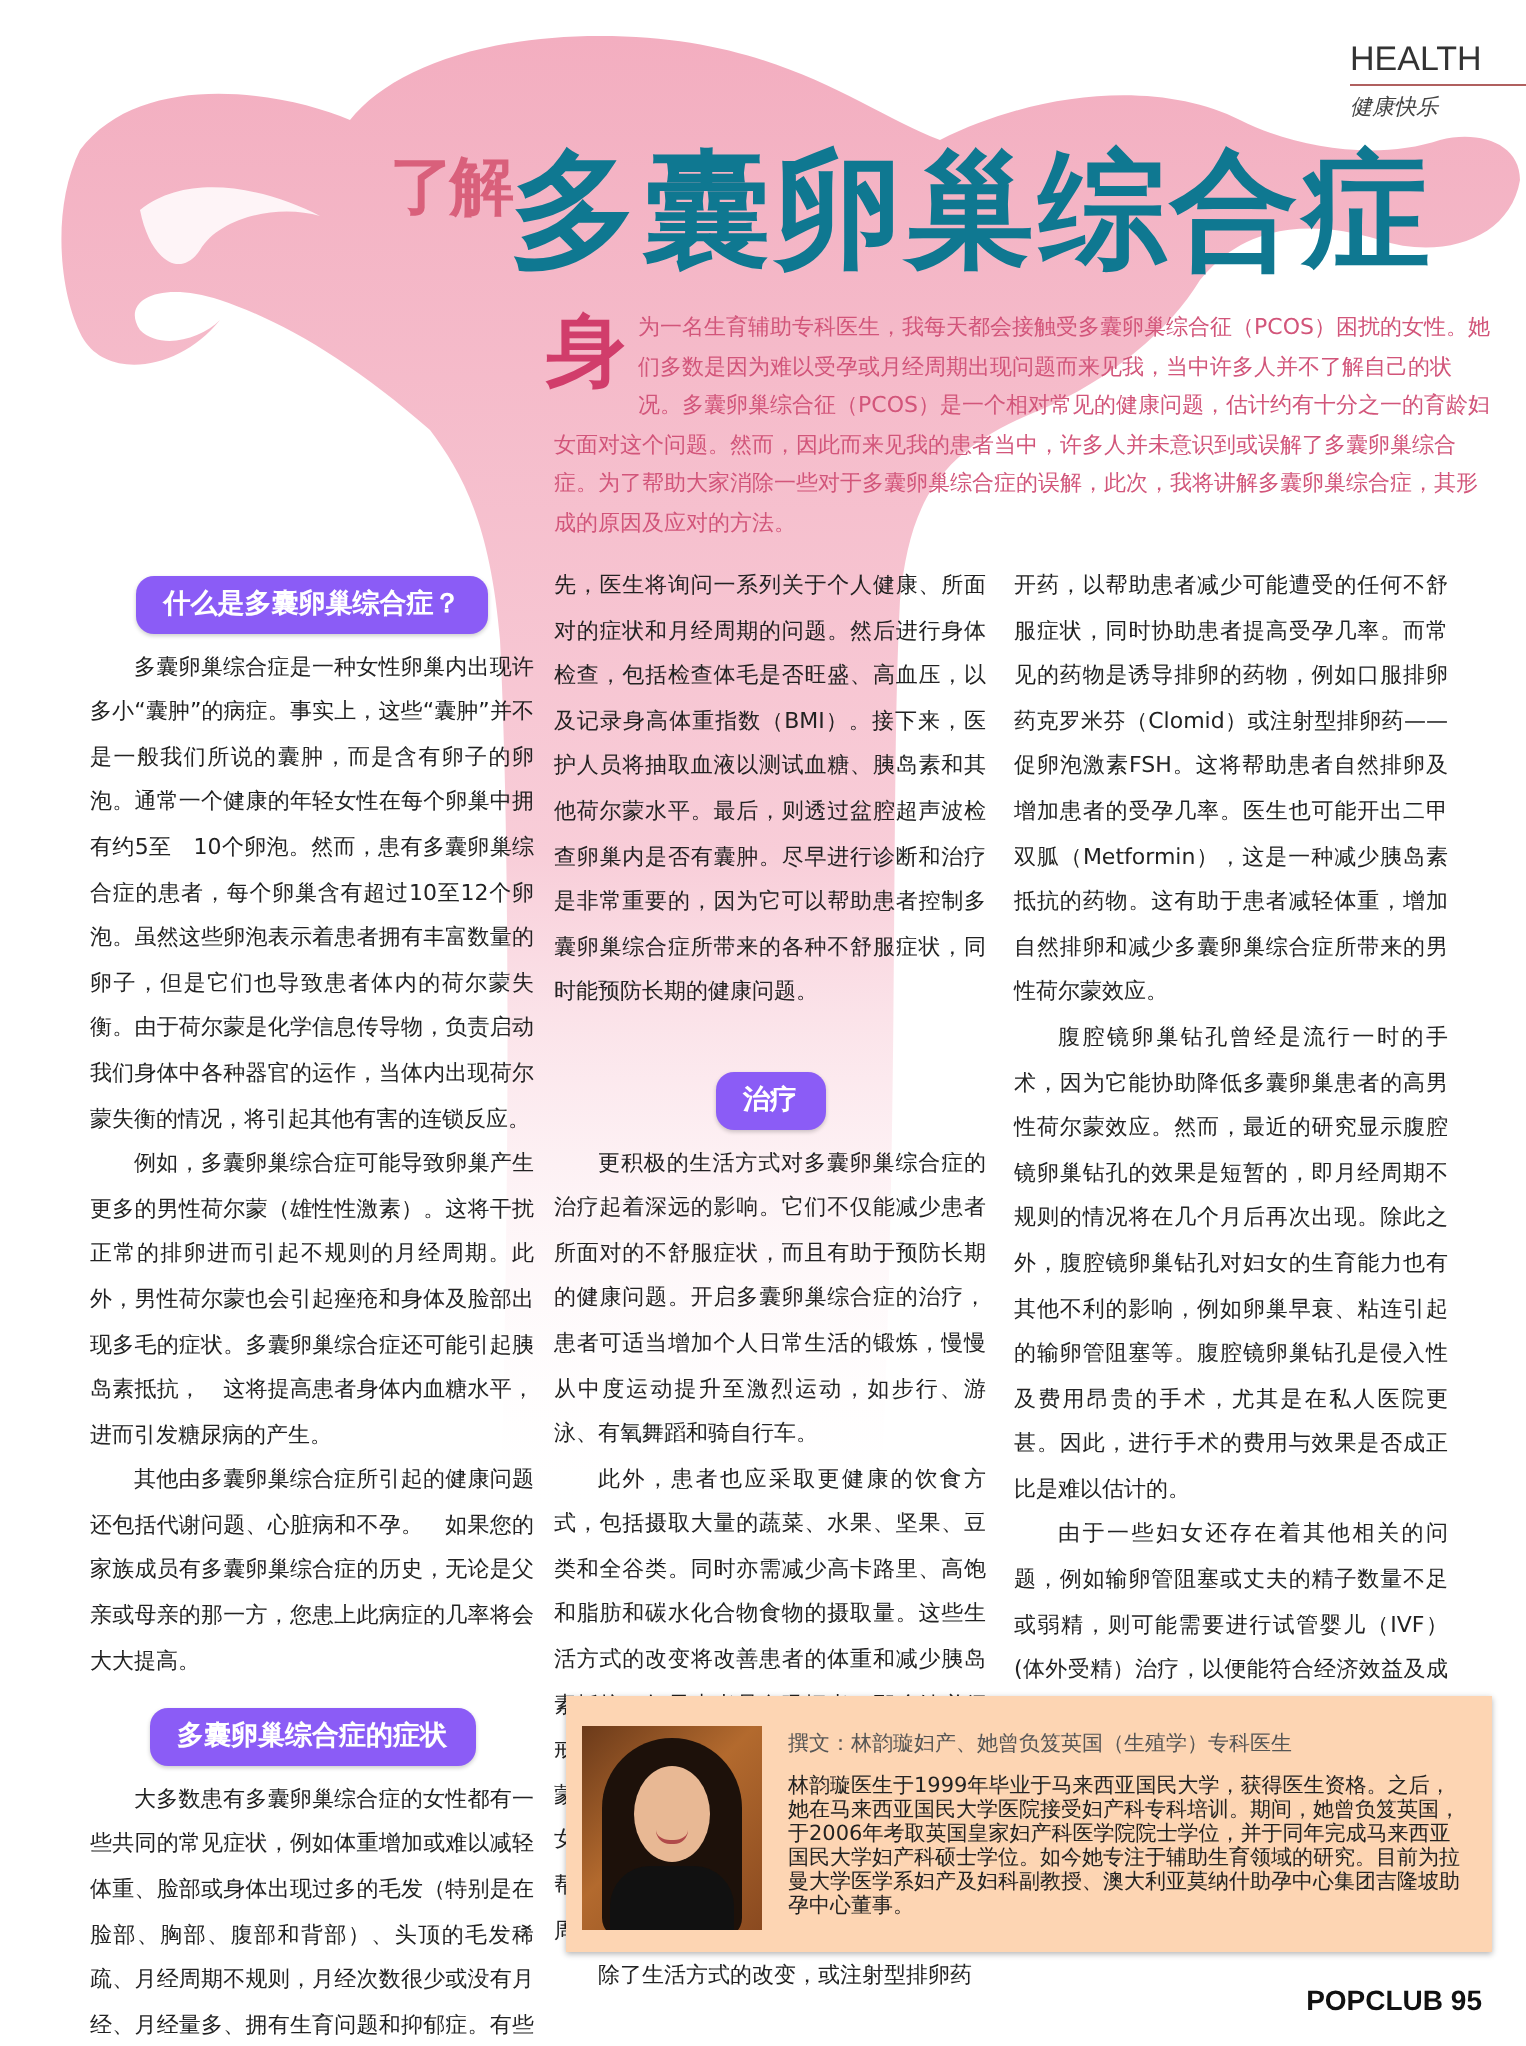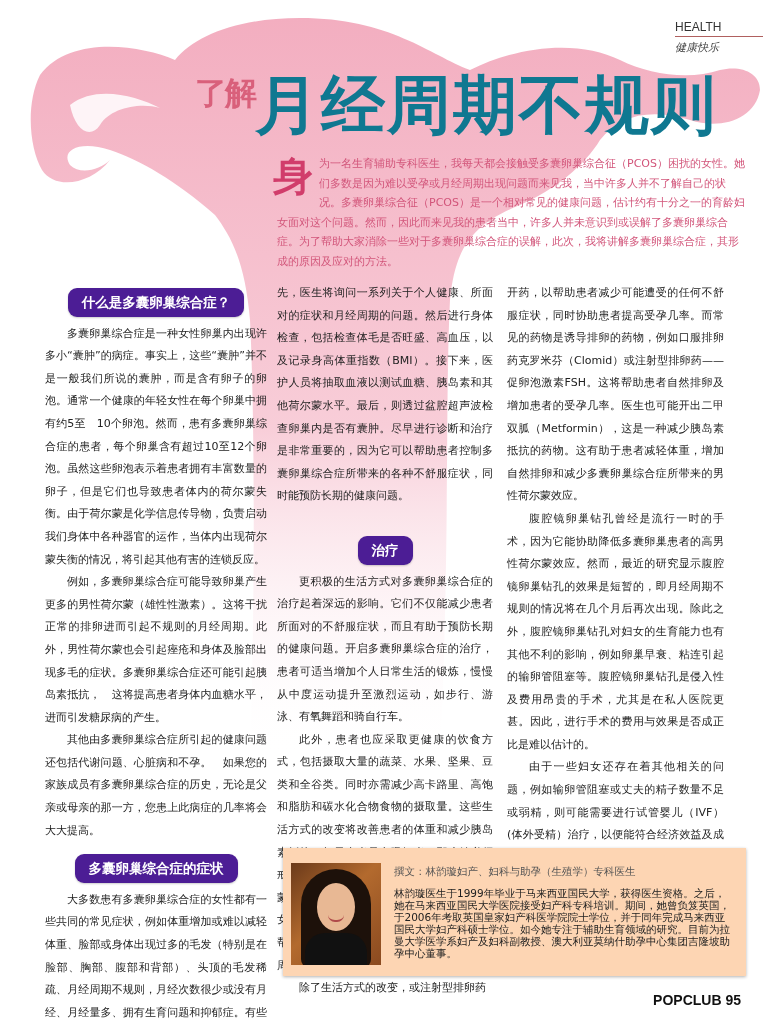--- a/index.html
+++ b/index.html
@@ -4,38 +4,38 @@
 <style>
   html, body { margin:0; padding:0; }
   body {
     width:763px; height:1023px; position:relative; overflow:hidden;
     background:#ffffff;
     font-family:"DejaVu Sans","Liberation Sans",sans-serif;
     color:#222;
   }
   .bg-shape { position:absolute; left:0; top:0; width:763px; height:760px; z-index:0; }
   .masthead { position:absolute; left:675px; top:20px; width:88px; z-index:3; }
-  .masthead .en { font-family:"Liberation Sans",sans-serif; font-size:12px; color:#333; padding-bottom:2px; border-bottom:1px solid #b0605f; }
+  .masthead .en { font-family:"Liberation Sans",sans-serif; font-size:17px; color:#333; padding-bottom:2px; border-bottom:1px solid #b0605f; }
   .masthead .zh { font-size:11px; color:#444; margin-top:3px;font-style:italic; }
 
   .title { position:absolute; left:195px; top:62px; z-index:3; white-space:nowrap; }
   .title .pre { font-family:"DejaVu Serif",serif; font-weight:bold; font-size:32px; color:#d9607b; vertical-align:top; position:relative; top:10px; letter-spacing:-2px;margin-top:38px; }
   .title .main { font-family:"DejaVu Serif",serif; font-weight:bold; font-size:64px; color:#0f7891; letter-spacing:2px; }
 
   .intro { position:absolute; left:277px; top:154px; width:470px; z-index:3; font-size:11px; line-height:19.5px; color:#d2557a; }
   .intro .dropcap { float:left; font-family:"DejaVu Serif",serif; font-weight:bold; font-size:40px; line-height:40px; color:#d13d6b; margin:2px 6px 0 -4px; }
 
   .col { position:absolute; top:282px; font-size:11px; line-height:22.6px; color:#222; z-index:3; text-align:justify; }
   .col p { margin:0; text-indent:2em; }
   .col p.cont { text-indent:0; }
   .col1 { left:45px; width:222px; }
   .col2 { left:277px; width:216px; }
   .col3 { left:507px; width:217px; }
 
-  .heading { display:block; margin:6px auto 6px; text-align:center; background:#4c1d95; color:#fff; font-weight:bold; font-size:13.5px; border-radius:9px; padding:3px 14px; width:max-content; box-shadow:0 1px 2px rgba(0,0,0,0.2); }
+  .heading { display:block; margin:6px auto 6px; text-align:center; background:#8b5cf6; color:#fff; font-weight:bold; font-size:13.5px; border-radius:9px; padding:3px 14px; width:max-content; box-shadow:0 1px 2px rgba(0,0,0,0.2); }
 
   .author-box { position:absolute; left:283px; top:848px; width:463px; height:128px; background:#fdd5b3; z-index:3; box-shadow:0 1px 3px rgba(0,0,0,0.3); }
   .author-photo { position:absolute; left:8px; top:15px; width:90px; height:102px; background:linear-gradient(135deg,#6b3a1a 0%,#b36a2e 45%,#8a4a20 100%); overflow:hidden; }
   .author-photo .hair { position:absolute; left:10px; top:6px; width:70px; height:100px; background:#1d110a; border-radius:35px 35px 10px 10px; }
   .author-photo .face { position:absolute; left:26px; top:20px; width:38px; height:48px; background:#e8b894; border-radius:50%; }
   .author-photo .smile { position:absolute; left:37px; top:52px; width:16px; height:5px; border-bottom:2px solid #b04a4a; border-radius:0 0 8px 8px; }
   .author-photo .body { position:absolute; left:14px; top:70px; width:62px; height:40px; background:#111; border-radius:20px 20px 0 0; }
   .author-byline { position:absolute; left:111px; top:17px; font-size:10.5px; color:#555; }
   .author-bio { position:absolute; left:111px; top:39px; width:340px; font-size:10.5px; line-height:12px; color:#222; }
 
@@ -55,21 +55,21 @@
   <path fill="url(#pk)" d="M40,75 C70,35 140,45 175,60 C195,35 240,18 300,18 C390,18 430,55 470,70 C520,45 580,40 620,60 C650,75 690,80 720,70 C740,65 760,72 760,90 C755,120 720,130 690,120 C650,108 620,115 600,140 C585,165 555,190 520,205 C470,225 455,250 450,300 C445,400 450,550 440,760 L250,760 C255,600 255,420 250,320 C245,260 230,235 215,215 C175,180 140,160 110,150 C80,140 60,150 70,165 C80,175 100,170 110,160 C90,185 55,190 42,170 C30,150 25,105 40,75 Z"></path>
   <path fill="#ffffff" opacity="0.85" d="M70,105 C95,85 135,95 160,108 C140,102 110,108 100,125 C90,140 75,130 70,105 Z"></path>
 </svg>
 
 <div class="masthead">
   <div class="en">HEALTH</div>
   <div class="zh">健康快乐</div>
 </div>
 
 <div class="title">
-  <span class="pre">了解</span><span class="main">月经周期不规则</span>
+  <span class="pre">了解</span><span class="main">多囊卵巢综合症</span>
 </div>
 
 <div class="intro">
   <span class="dropcap">身</span><span>为一名生育辅助专科医生，我每天都会接触受多囊卵巢综合征（PCOS）困扰的女性。她们多数是因为难以受孕或月经周期出现问题而来见我，当中许多人并不了解自己的状况。多囊卵巢综合征（PCOS）是一个相对常见的健康问题，估计约有十分之一的育龄妇女面对这个问题。然而，因此而来见我的患者当中，许多人并未意识到或误解了多囊卵巢综合症。为了帮助大家消除一些对于多囊卵巢综合症的误解，此次，我将讲解多囊卵巢综合症，其形成的原因及应对的方法。</span>
 </div>
 
 <div class="col col1">
   <span class="heading">什么是多囊卵巢综合症？</span>
   <p>多囊卵巢综合症是一种女性卵巢内出现许多小“囊肿”的病症。事实上，这些“囊肿”并不是一般我们所说的囊肿，而是含有卵子的卵泡。通常一个健康的年轻女性在每个卵巢中拥有约5至　10个卵泡。然而，患有多囊卵巢综合症的患者，每个卵巢含有超过10至12个卵泡。虽然这些卵泡表示着患者拥有丰富数量的卵子，但是它们也导致患者体内的荷尔蒙失衡。由于荷尔蒙是化学信息传导物，负责启动我们身体中各种器官的运作，当体内出现荷尔蒙失衡的情况，将引起其他有害的连锁反应。</p>
   <p>例如，多囊卵巢综合症可能导致卵巢产生更多的男性荷尔蒙（雄性性激素）。这将干扰正常的排卵进而引起不规则的月经周期。此外，男性荷尔蒙也会引起痤疮和身体及脸部出现多毛的症状。多囊卵巢综合症还可能引起胰岛素抵抗，　这将提高患者身体内血糖水平，进而引发糖尿病的产生。</p>
@@ -94,20 +94,20 @@
   <p>如果您对多囊卵巢综合症有任何问题或疑虑，想了解它如何影响您的健康和受孕几率，一如既往，请咨询您的生育辅助顾问。</p>
 </div>
 
 <div class="author-box">
   <div class="author-photo">
     <div class="hair"></div>
     <div class="face"></div>
     <div class="smile"></div>
     <div class="body"></div>
   </div>
-  <div class="author-byline">撰文：林韵璇妇产、妇科与助孕（生殖学）专科医生</div>
+  <div class="author-byline">撰文：林韵璇妇产、她曾负笈英国（生殖学）专科医生</div>
   <div class="author-bio">林韵璇医生于1999年毕业于马来西亚国民大学，获得医生资格。之后，她在马来西亚国民大学医院接受妇产科专科培训。期间，她曾负笈英国，于2006年考取英国皇家妇产科医学院院士学位，并于同年完成马来西亚国民大学妇产科硕士学位。如今她专注于辅助生育领域的研究。目前为拉曼大学医学系妇产及妇科副教授、澳大利亚莫纳什助孕中心集团吉隆坡助孕中心董事。</div>
 </div>
 
 <div class="footer">
   <span>POPCLUB</span>
   <span>95</span>
 </div>
 
 </body></html>

